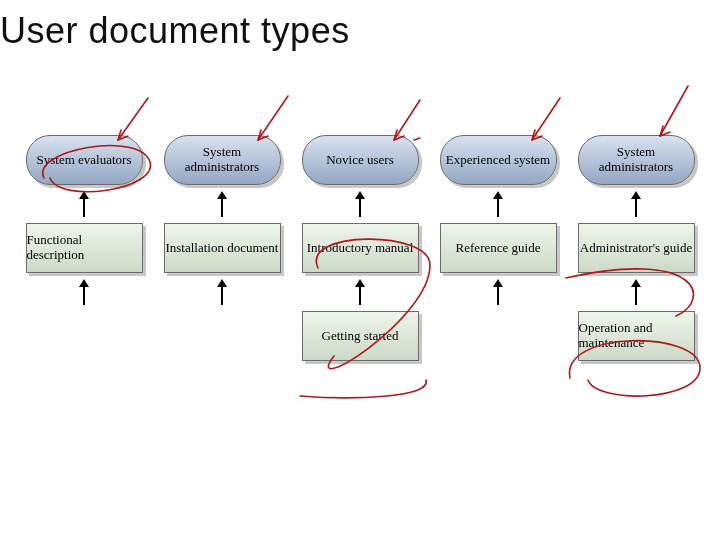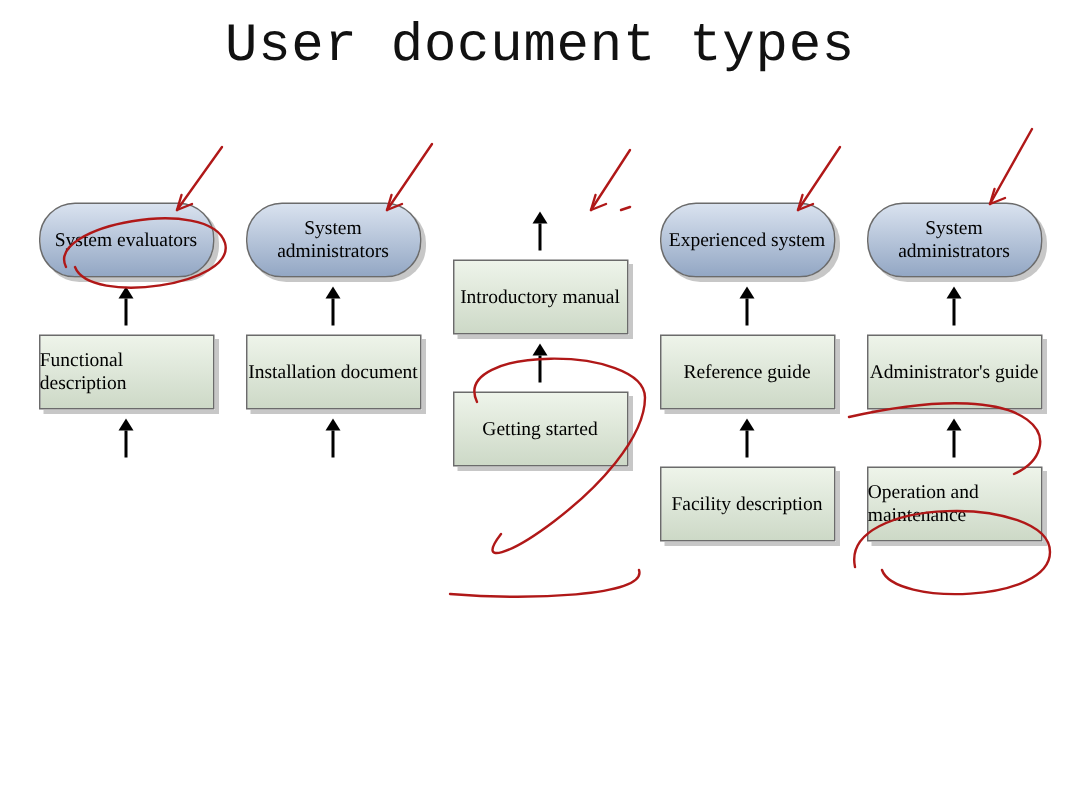--- a/index.html
+++ b/index.html
@@ -1,16 +1,16 @@
 <!DOCTYPE html>
 <html><head>
 <meta charset="utf-8">
 <style>
   html,body{margin:0;padding:0;width:720px;height:540px;background:#fff;font-family:"Times New Roman",serif;overflow:hidden;position:relative}
-  .title{position:absolute;top:10px;left:0;right:0;text-align:center;font-family:Liberation Mono, monospace;font-size:36px;color:#111;letter-spacing:.5px}
+  .title{position:absolute;top:10px;left:0;right:0;text-align:left;font-family:Liberation Sans, sans-serif;font-size:36px;color:#111;letter-spacing:.5px}
   .stage{position:absolute;top:135px;left:24px;right:24px}
   .cols{display:flex;justify-content:space-between;gap:18px}
   .col{flex:1;display:flex;flex-direction:column;align-items:center}
 
   .pill{width:115px;height:48px;border-radius:24px;background:linear-gradient(#d9e2ef,#93a7c4);border:1px solid #6b6b6b;box-shadow:3px 3px 0 #c7c7c7;display:flex;align-items:center;justify-content:center;text-align:center;font-size:13px;line-height:1.15;color:#000}
   .box{width:115px;height:48px;background:linear-gradient(#eef4ea,#cdd9c7);border:1px solid #6b6b6b;box-shadow:3px 3px 0 #c7c7c7;display:flex;align-items:center;justify-content:center;text-align:left;font-size:13px;line-height:1.15;color:#000}
 
   .arrow{width:0;height:24px;position:relative;margin:8px 0 6px}
   .arrow::before{content:"";position:absolute;left:50%;top:6px;bottom:0;width:2px;background:#000;transform:translateX(-50%)}
   .arrow::after{content:"";position:absolute;left:50%;top:-2px;width:0;height:0;border-left:5px solid transparent;border-right:5px solid transparent;border-bottom:8px solid #000;transform:translateX(-50%)}
@@ -34,32 +34,32 @@
     </div>
 
     <div class="col">
       <div class="pill">System administrators</div>
       <div class="arrow"></div>
       <div class="box">Installation document</div>
       <div class="arrow"></div>
     </div>
 
     <div class="col">
+      <div class="pill">Novice users</div>
       <div class="arrow"></div>
       <div class="box">Introductory manual</div>
       <div class="arrow"></div>
       <div class="box">Getting started</div>
     </div>
 
     <div class="col">
       <div class="pill">Experienced system</div>
       <div class="arrow"></div>
       <div class="box">Reference guide</div>
       <div class="arrow"></div>
-      <div class="box">Facility description</div>
     </div>
 
     <div class="col">
       <div class="pill">System administrators</div>
       <div class="arrow"></div>
       <div class="box">Administrator's guide</div>
       <div class="arrow"></div>
       <div class="box">Operation and maintenance</div>
     </div>
 

